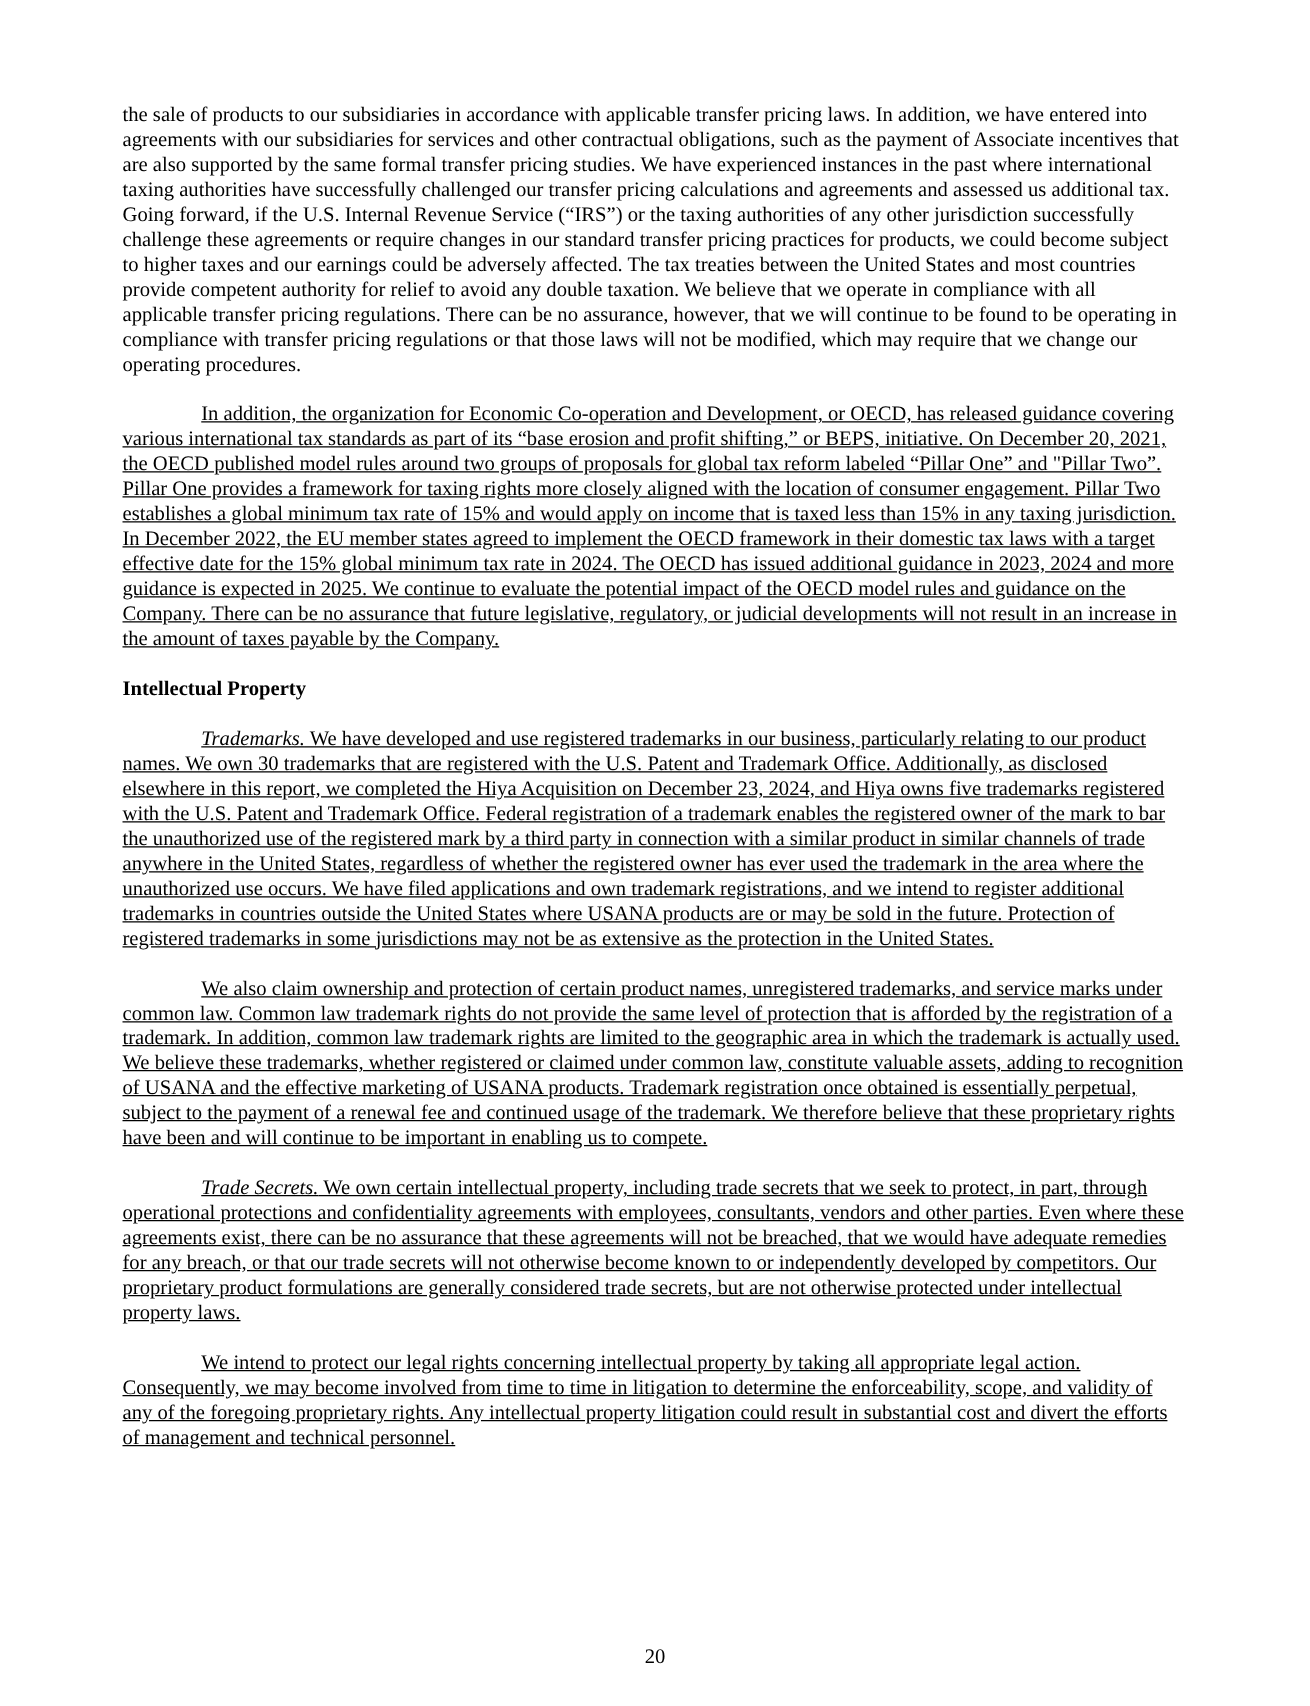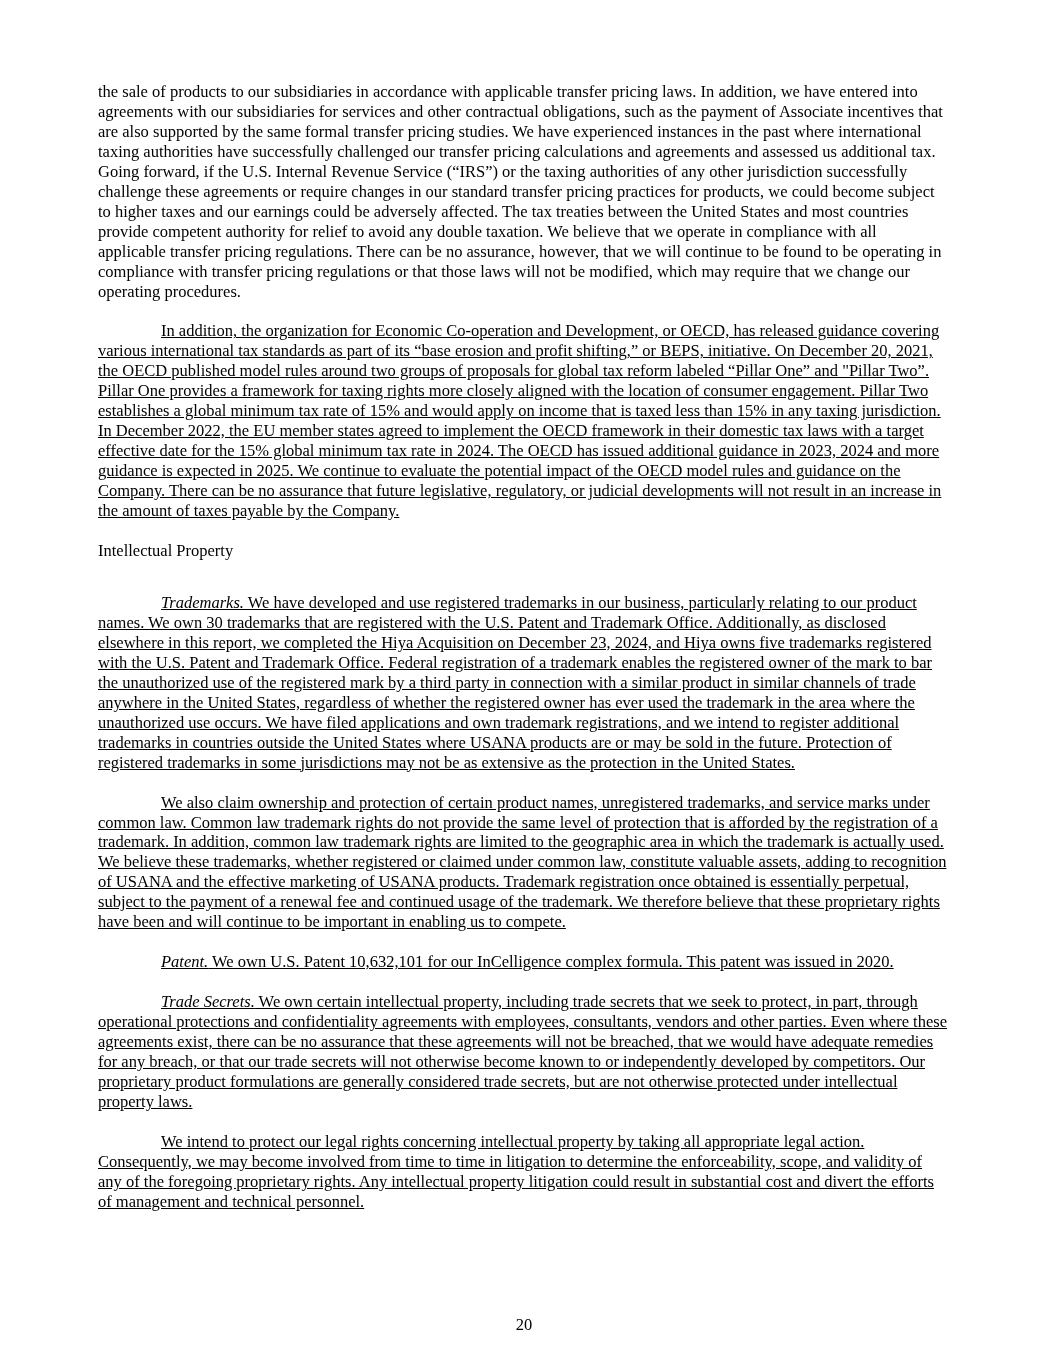--- a/index.html
+++ b/index.html
@@ -24,22 +24,22 @@
   .content p {
     margin: 0 0 20px 0;
     text-align: left;
   }
   .content p.indent {
     text-indent: 63px;
     text-decoration: underline;
   }
   .content h3 {
     font-size: 16.5px;
-    font-weight: normal;
-    margin: 0 0 32px 0;
+    font-weight: bold;
+    margin: 0 0 20px 0;
   }
   .content i.lead {
     font-style: italic;
   }
   .page-number {
     position: absolute;
     left: 0;
     right: 0;
     bottom: 30px;
     text-align: center;
@@ -49,18 +49,17 @@
 </head>
 <body>
 
 <div class="page">
   <div class="content" id="doc-content">
       <p>the sale of products to our subsidiaries in accordance with applicable transfer pricing laws. In addition, we have entered into agreements with our subsidiaries for services and other contractual obligations, such as the payment of Associate incentives that are also supported by the same formal transfer pricing studies. We have experienced instances in the past where international taxing authorities have successfully challenged our transfer pricing calculations and agreements and assessed us additional tax. Going forward, if the U.S. Internal Revenue Service (“IRS”) or the taxing authorities of any other jurisdiction successfully challenge these agreements or require changes in our standard transfer pricing practices for products, we could become subject to higher taxes and our earnings could be adversely affected. The tax treaties between the United States and most countries provide competent authority for relief to avoid any double taxation. We believe that we operate in compliance with all applicable transfer pricing regulations. There can be no assurance, however, that we will continue to be found to be operating in compliance with transfer pricing regulations or that those laws will not be modified, which may require that we change our operating procedures.</p>
       <p class="indent">In addition, the organization for Economic Co-operation and Development, or OECD, has released guidance covering various international tax standards as part of its “base erosion and profit shifting,” or BEPS, initiative. On December 20, 2021, the OECD published model rules around two groups of proposals for global tax reform labeled “Pillar One” and "Pillar Two”. Pillar One provides a framework for taxing rights more closely aligned with the location of consumer engagement. Pillar Two establishes a global minimum tax rate of 15% and would apply on income that is taxed less than 15% in any taxing jurisdiction. In December 2022, the EU member states agreed to implement the OECD framework in their domestic tax laws with a target effective date for the 15% global minimum tax rate in 2024. The OECD has issued additional guidance in 2023, 2024 and more guidance is expected in 2025. We continue to evaluate the potential impact of the OECD model rules and guidance on the Company. There can be no assurance that future legislative, regulatory, or judicial developments will not result in an increase in the amount of taxes payable by the Company.</p>
       <h3>Intellectual Property</h3>
       <p class="indent"><i class="lead">Trademarks.</i> We have developed and use registered trademarks in our business, particularly relating to our product names. We own 30 trademarks that are registered with the U.S. Patent and Trademark Office. Additionally, as disclosed elsewhere in this report, we completed the Hiya Acquisition on December 23, 2024, and Hiya owns five trademarks registered with the U.S. Patent and Trademark Office. Federal registration of a trademark enables the registered owner of the mark to bar the unauthorized use of the registered mark by a third party in connection with a similar product in similar channels of trade anywhere in the United States, regardless of whether the registered owner has ever used the trademark in the area where the unauthorized use occurs. We have filed applications and own trademark registrations, and we intend to register additional trademarks in countries outside the United States where USANA products are or may be sold in the future. Protection of registered trademarks in some jurisdictions may not be as extensive as the protection in the United States.</p>
       <p class="indent">We also claim ownership and protection of certain product names, unregistered trademarks, and service marks under common law. Common law trademark rights do not provide the same level of protection that is afforded by the registration of a trademark. In addition, common law trademark rights are limited to the geographic area in which the trademark is actually used. We believe these trademarks, whether registered or claimed under common law, constitute valuable assets, adding to recognition of USANA and the effective marketing of USANA products. Trademark registration once obtained is essentially perpetual, subject to the payment of a renewal fee and continued usage of the trademark. We therefore believe that these proprietary rights have been and will continue to be important in enabling us to compete.</p>
-      <p class="indent"><i class="lead">Patent.</i> We own U.S. Patent 10,632,101 for our InCelligence complex formula. This patent was issued in 2020.</p>
       <p class="indent"><i class="lead">Trade Secrets.</i> We own certain intellectual property, including trade secrets that we seek to protect, in part, through operational protections and confidentiality agreements with employees, consultants, vendors and other parties. Even where these agreements exist, there can be no assurance that these agreements will not be breached, that we would have adequate remedies for any breach, or that our trade secrets will not otherwise become known to or independently developed by competitors. Our proprietary product formulations are generally considered trade secrets, but are not otherwise protected under intellectual property laws.</p>
       <p class="indent">We intend to protect our legal rights concerning intellectual property by taking all appropriate legal action. Consequently, we may become involved from time to time in litigation to determine the enforceability, scope, and validity of any of the foregoing proprietary rights. Any intellectual property litigation could result in substantial cost and divert the efforts of management and technical personnel.</p>
     </div>
   <div class="page-number">20</div>
 </div>
 
 </body></html>

